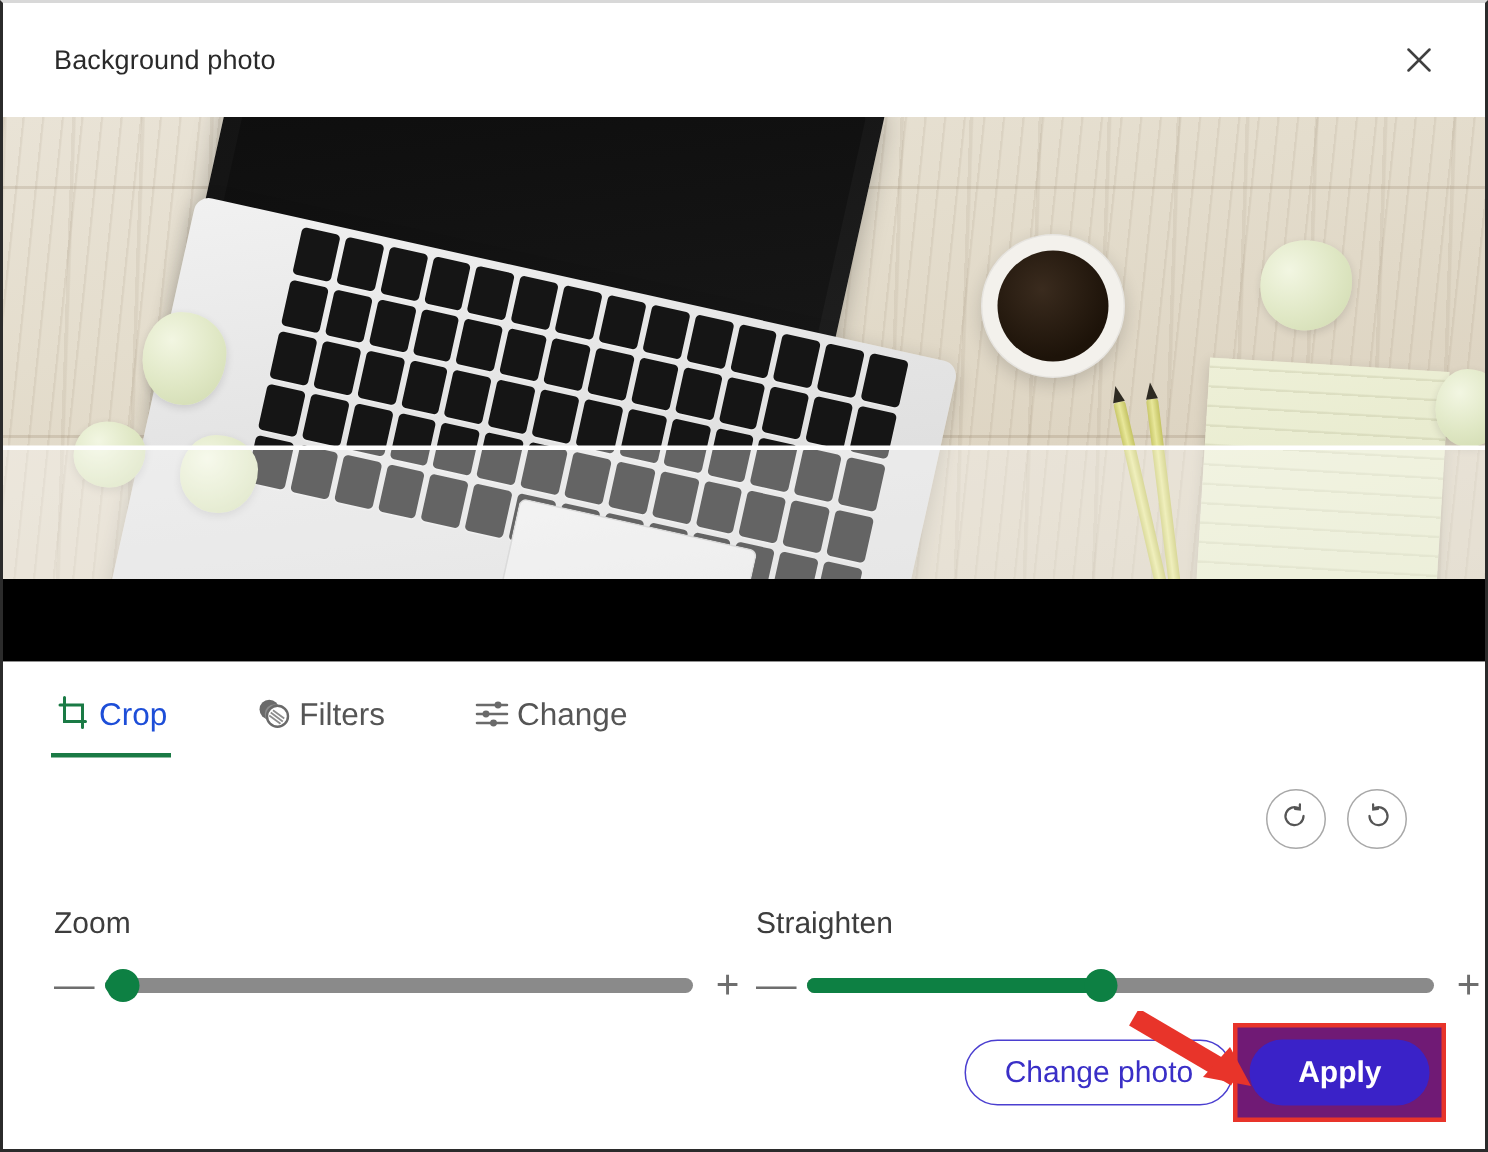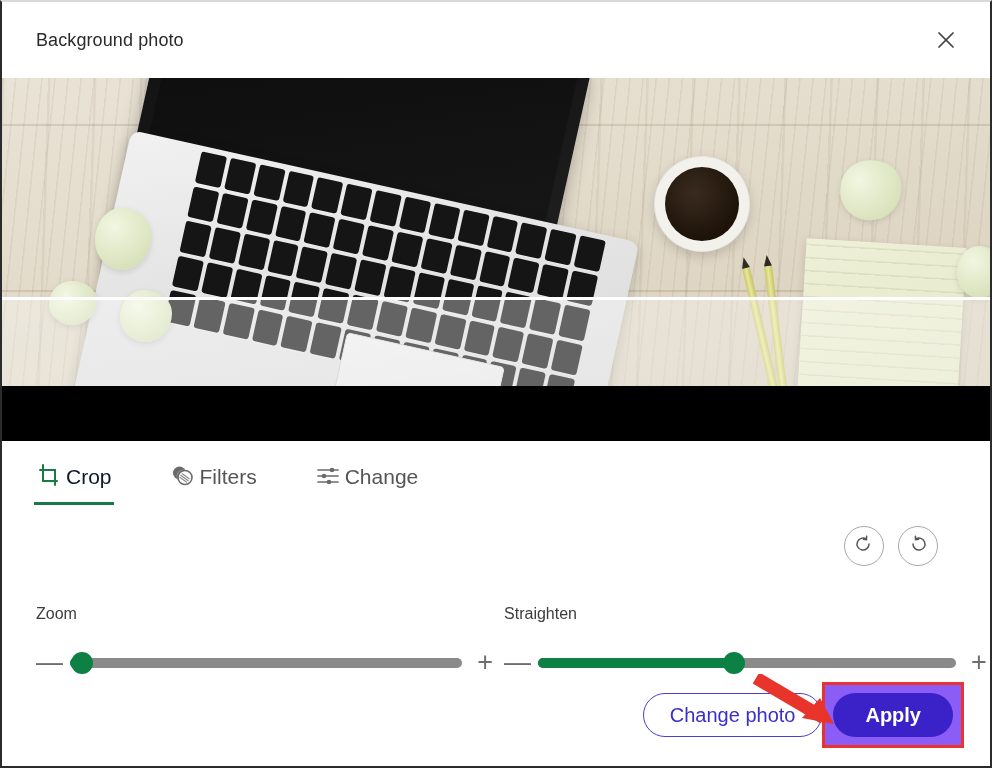--- a/index.html
+++ b/index.html
@@ -280,21 +280,21 @@
     background: transparent;
     border: none;
     padding: 0 0 16px 0;
     position: relative;
     font-size: 21px;
     color: #555555;
     font-family: "Liberation Sans", sans-serif;
   }
   .tab + .tab { margin-left: 58px; }
   .tab .tab-label { line-height: 1; }
-  .tab.active { color: #0f172a; }
+  .tab.active { color: #1d4ed8; }
   .tab.active .underline {
     position: absolute;
     left: -2px;
     right: -2px;
     bottom: 0;
     height: 3px;
     background: #1a7a45;
   }
   .tab-icon { display: flex; align-items: center; }
 
@@ -321,23 +321,23 @@
     position: absolute;
     left: 0; right: 0;
     top: 165px;
     display: flex;
   }
   .slider-block { position: relative; }
   .slider-block.zoom { width: 496px; padding-left: 34px; box-sizing: border-box; }
   .slider-block.straighten { width: 496px; padding-left: 8px; box-sizing: border-box; }
 
   .slider-label {
-    font-size: 16px;
+    font-size: 20px;
     color: #3d3d3d;
-    margin-bottom: 27px;
+    margin-bottom: 17px;
     display: block;
     line-height: 1;
   }
   .slider-row {
     display: flex;
     align-items: center;
     gap: 12px;
   }
   .sgn {
     color: #6e6e6e;
@@ -389,21 +389,21 @@
     font-size: 20px;
     padding: 11px 26px;
     cursor: pointer;
     font-family: "Liberation Sans", sans-serif;
     line-height: 1;
   }
   .apply-wrap {
     position: relative;
     padding: 8px;
     border: 3px solid #e8342a;
-    background: #8b5cf6;
+    background: #701a75;
   }
   .btn-primary {
     background: #3a22c8;
     color: #ffffff;
     border: none;
     border-radius: 22px;
     font-size: 20px;
     font-weight: 700;
     padding: 12px 32px;
     cursor: pointer;

